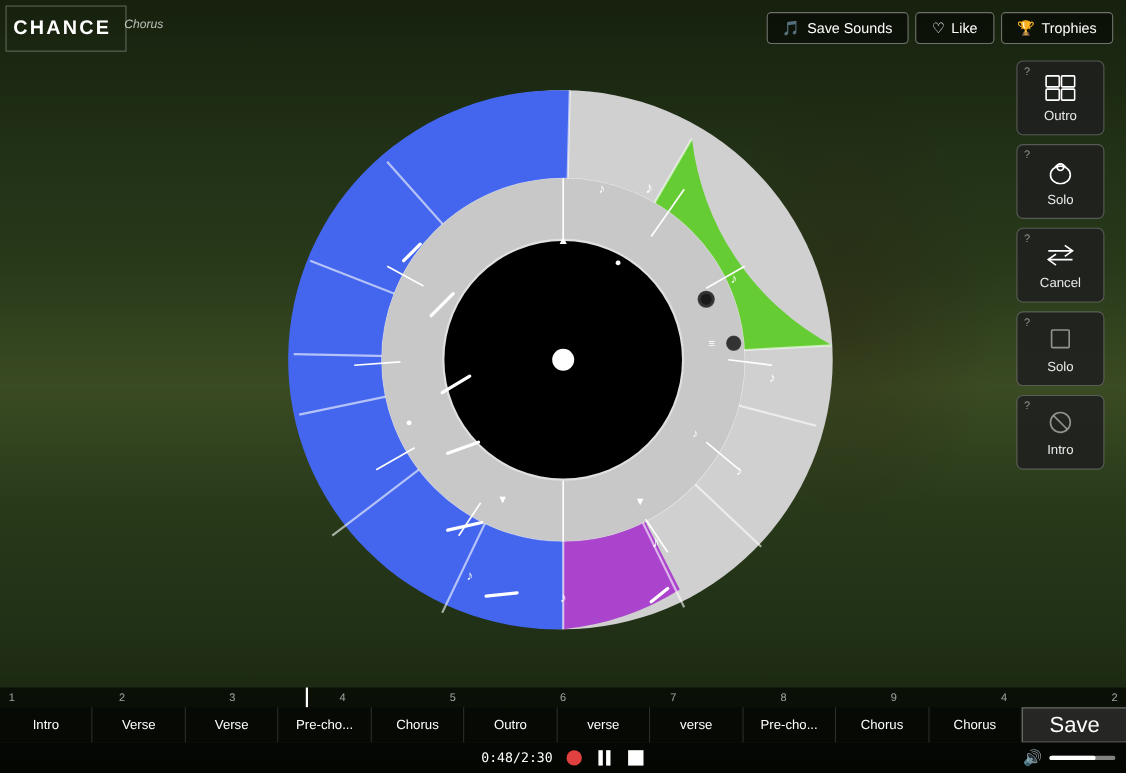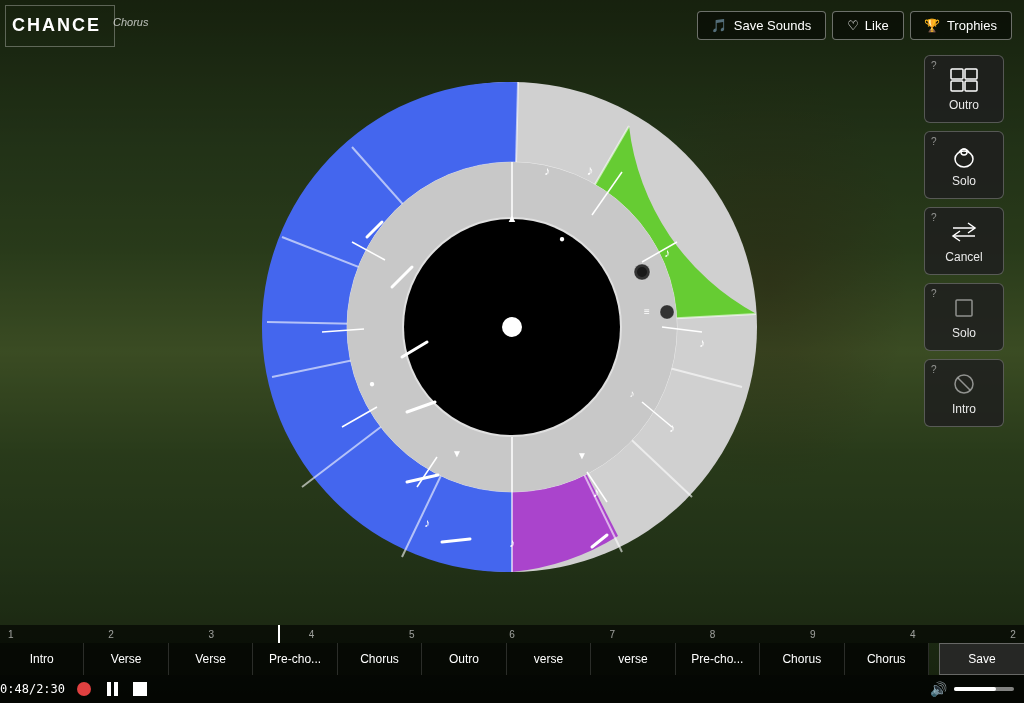--- a/index.html
+++ b/index.html
@@ -208,44 +208,45 @@
       text-overflow: ellipsis;
       overflow: hidden;
       white-space: nowrap;
     }
 
     
     .save-btn {
       position: absolute;
       bottom: 28px;
       right: 0;
-      width: 85px;
+      width: 95px;
       height: 32px;
       background: rgba(40,40,40,0.9);
       border: 1px solid rgba(255,255,255,0.3);
       border-right: none;
       color: white;
-      font-size: 12px;
+      font-size: 20px;
       cursor: pointer;
       display: flex;
       align-items: center;
       justify-content: center;
       z-index: 10;
     }
 
     
     .bottom-controls {
       position: absolute;
       bottom: 0;
       left: 0;
       right: 0;
       height: 28px;
       background: rgba(0,0,0,0.8);
       display: flex;
       align-items: center;
+      justify-content: center;
       gap: 10px;
       z-index: 10;
     }
     .time-display {
       color: white;
       font-size: 12px;
       font-family: monospace;
     }
     .ctrl-btn {
       width: 18px;

